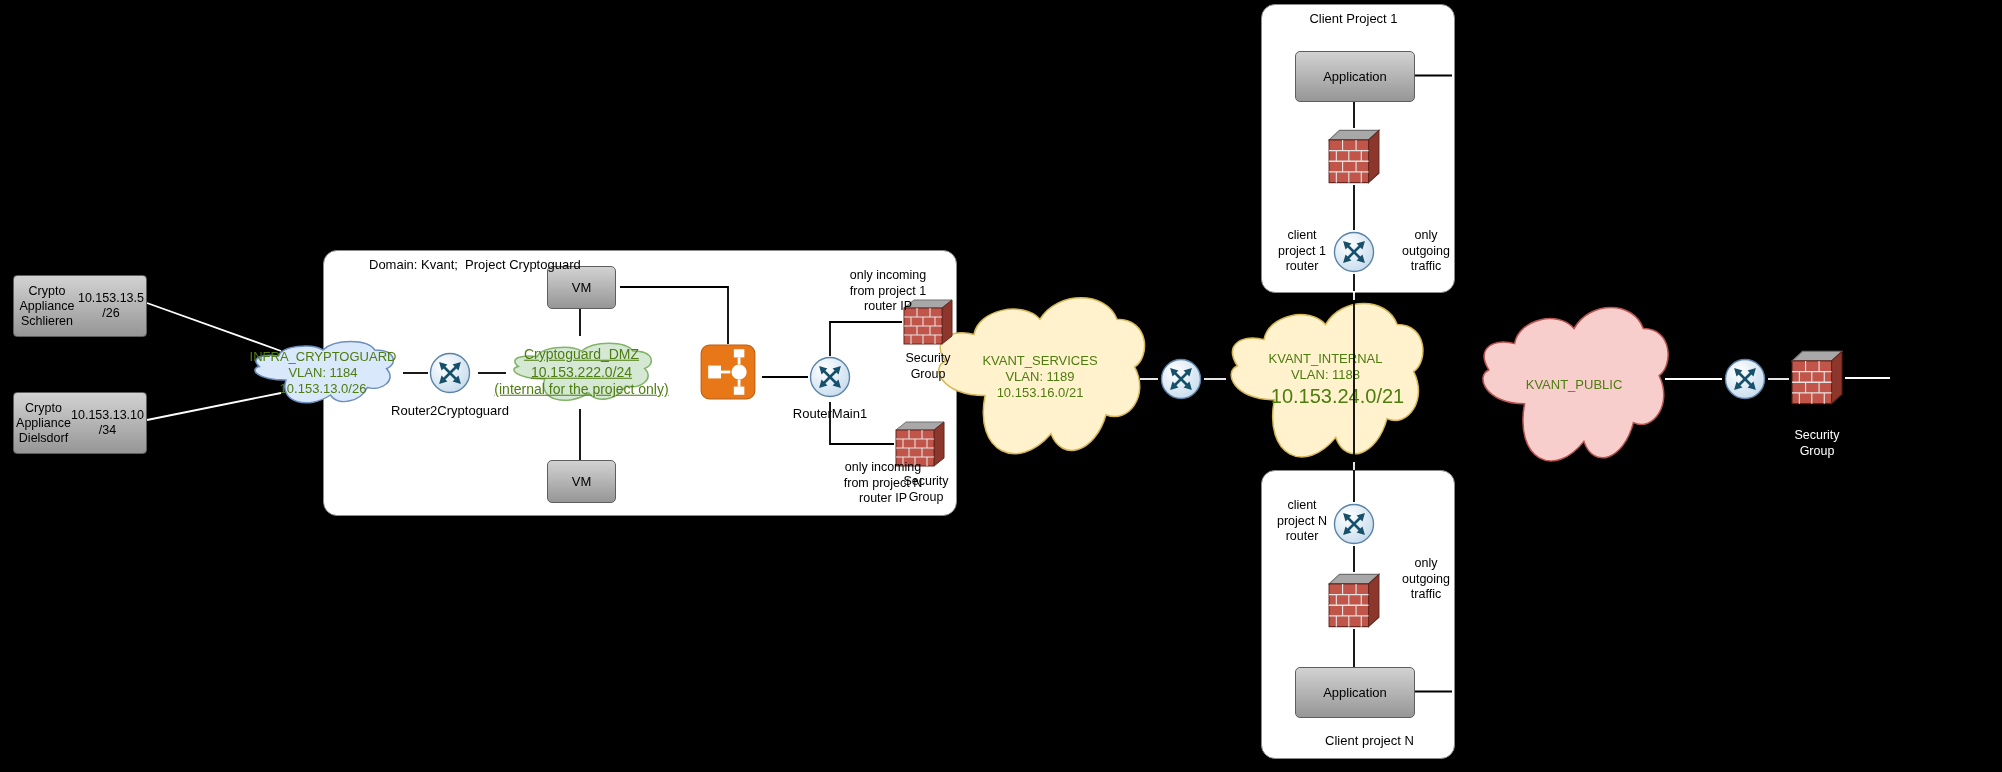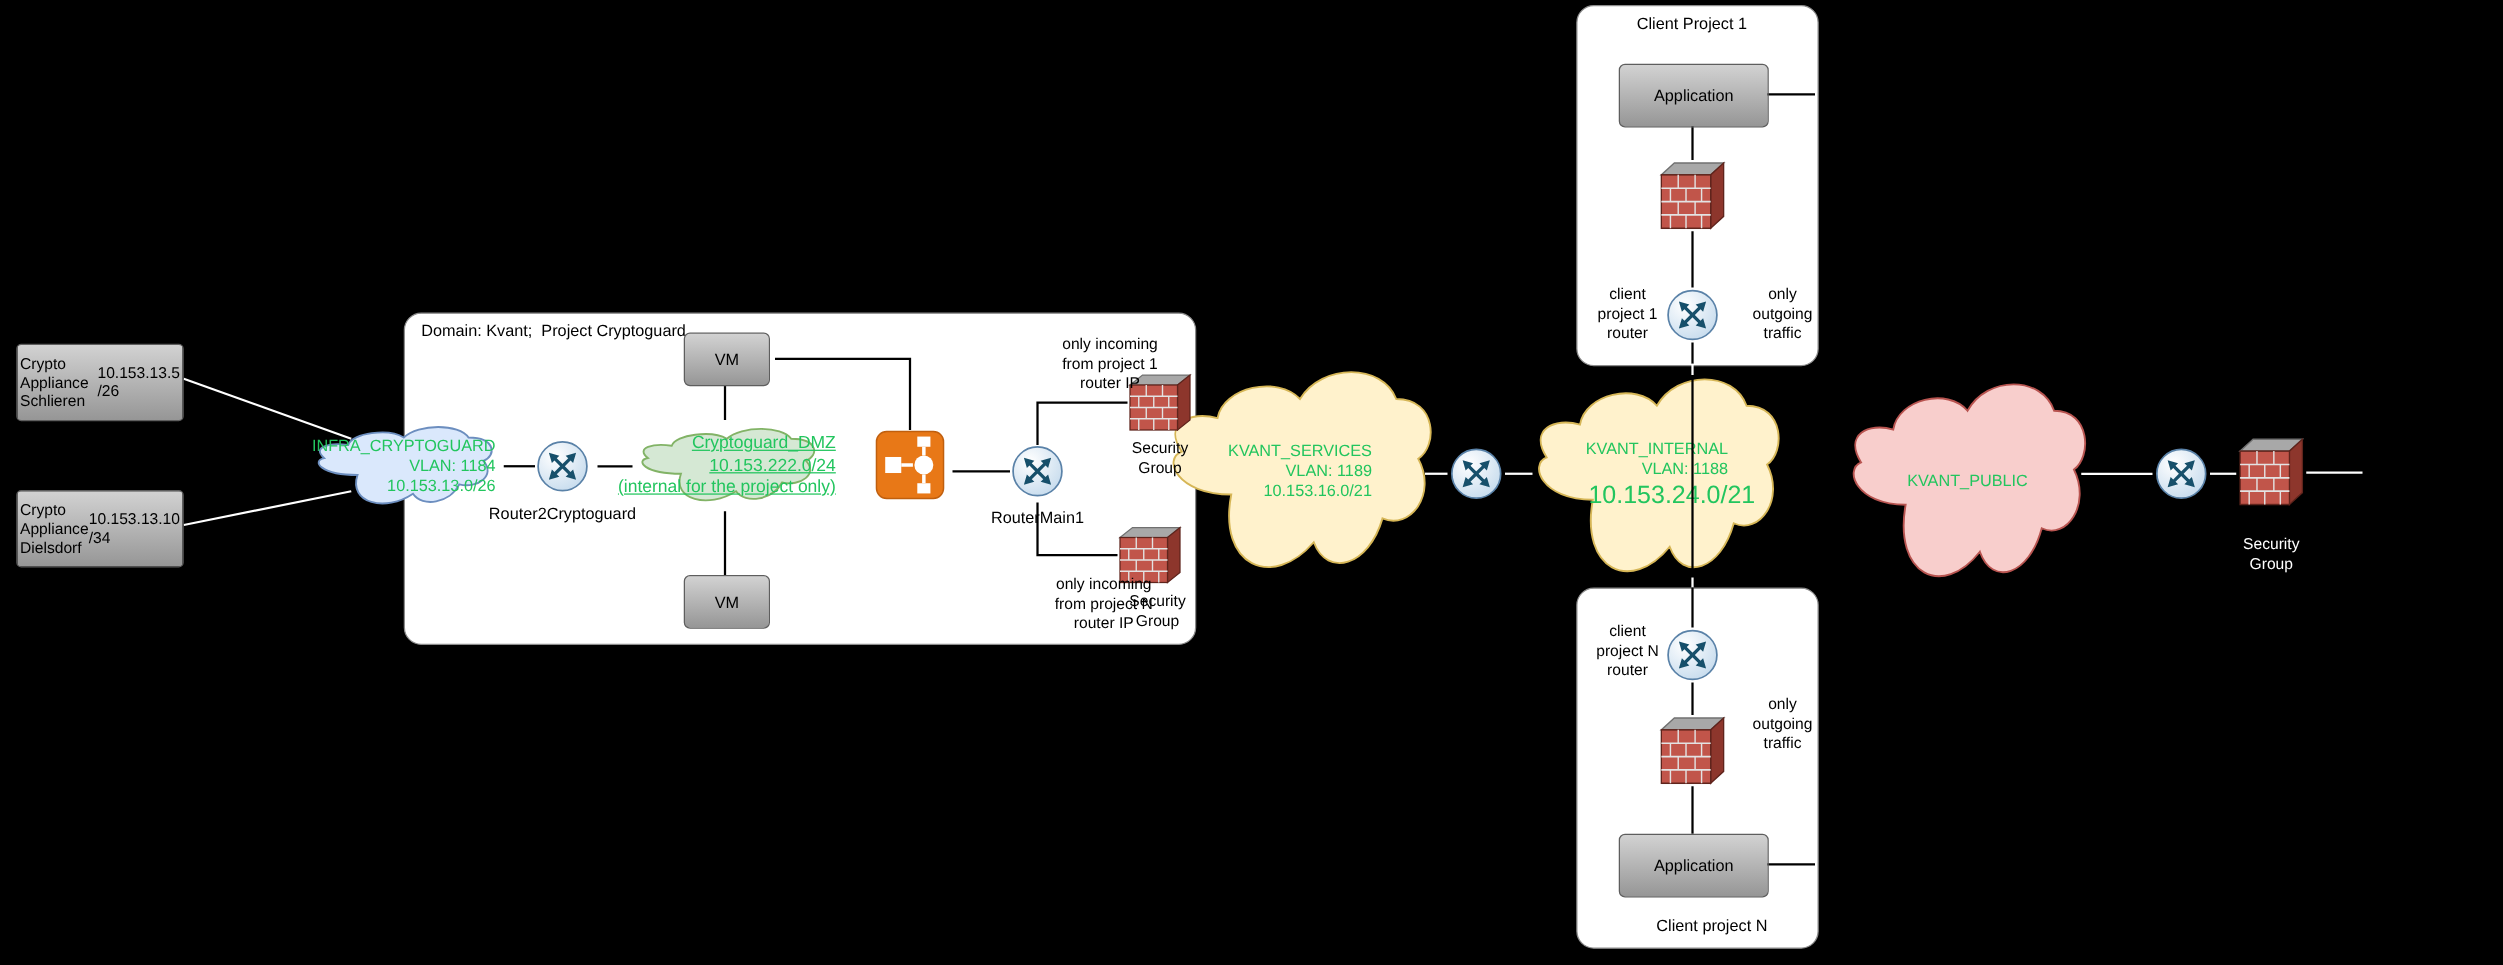--- a/index.html
+++ b/index.html
@@ -1,36 +1,36 @@
 <!DOCTYPE html>
 <html style="--canvas: #000000; --container-fill: #ffffff; --blue-fill: #dae8fc; --blue-stroke: #6c8ebf; --green-fill: #d5e8d4; --green-stroke: #82b366; --yellow-fill: #fff2cc; --yellow-stroke: #d6b656; --red-fill: #f8cecc; --red-stroke: #b85450; --orange: #e87817; --line-dark: #000000; --line-light: #ffffff;"><head>
 <meta charset="utf-8">
 <style>
   html,body{margin:0;padding:0;background:#000;}
   .canvas{position:relative;width:2002px;height:772px;background:var(--canvas,#000);
           font-family:"Liberation Sans",sans-serif;overflow:hidden;}
   .container{position:absolute;background:var(--container-fill,#fff);border:1px solid #8c8c8c;border-radius:14px;}
   .gray-box{position:absolute;background:linear-gradient(#d2d2d2,#969696);border:1px solid #5e5e5e;border-radius:5px;
-            display:flex;align-items:center;justify-content:center;font-size:13px;color:#000;}
+            display:flex;align-items:center;justify-content:center;font-size:13px;color:#000;text-align:center;}
   .appliance{justify-content:space-between;padding:5px 2px;box-sizing:border-box;border-radius:4px;}
   .appliance div{white-space:pre-line;line-height:1.2;font-size:12.5px;}
   .cloud{position:absolute;}
   .cloud svg{width:100%;height:100%;display:block;overflow:visible;}
   .cloud path{vector-effect:non-scaling-stroke;stroke-width:1.5;}
   .cloud-blue path{fill:var(--blue-fill,#dae8fc);stroke:var(--blue-stroke,#6c8ebf);}
   .cloud-green path{fill:var(--green-fill,#d5e8d4);stroke:var(--green-stroke,#82b366);}
   .cloud-yellow path{fill:var(--yellow-fill,#fff2cc);stroke:var(--yellow-stroke,#d6b656);}
   .cloud-red path{fill:var(--red-fill,#f8cecc);stroke:var(--red-stroke,#b85450);}
   .cloud-label{position:absolute;left:50%;top:50%;transform:translate(-50%,-50%);width:max-content;
-               text-align:right;font-size:13px;line-height:1.25;color:#22c55e;white-space:pre-line;}
+               text-align:center;font-size:13px;line-height:1.25;color:#4d7c0f;white-space:pre-line;}
   .cloud-label.stack{top:auto;transform:translateX(-50%);}
   .big-subnet{font-size:20px;}
   .lbl{position:absolute;font-size:13px;line-height:1.25;color:#000;text-align:center;white-space:pre-line;}
   .lbl.white{color:#fff;}
-  .lbl.left{text-align:left;white-space:pre;}
+  .lbl.left{text-align:left;white-space:pre;margin-left:32px;}
   .node{position:absolute;}
   .node svg{width:100%;height:100%;display:block;overflow:visible;}
   #edges{position:absolute;left:0;top:0;}
   #edges path{fill:none;stroke-width:1.8;}
   .e-dark{stroke:var(--line-dark,#000);}
   .e-light{stroke:var(--line-light,#fff);}
   .defs-hidden{position:absolute;width:0;height:0;overflow:hidden;}
 </style>
 </head>
 <body>

